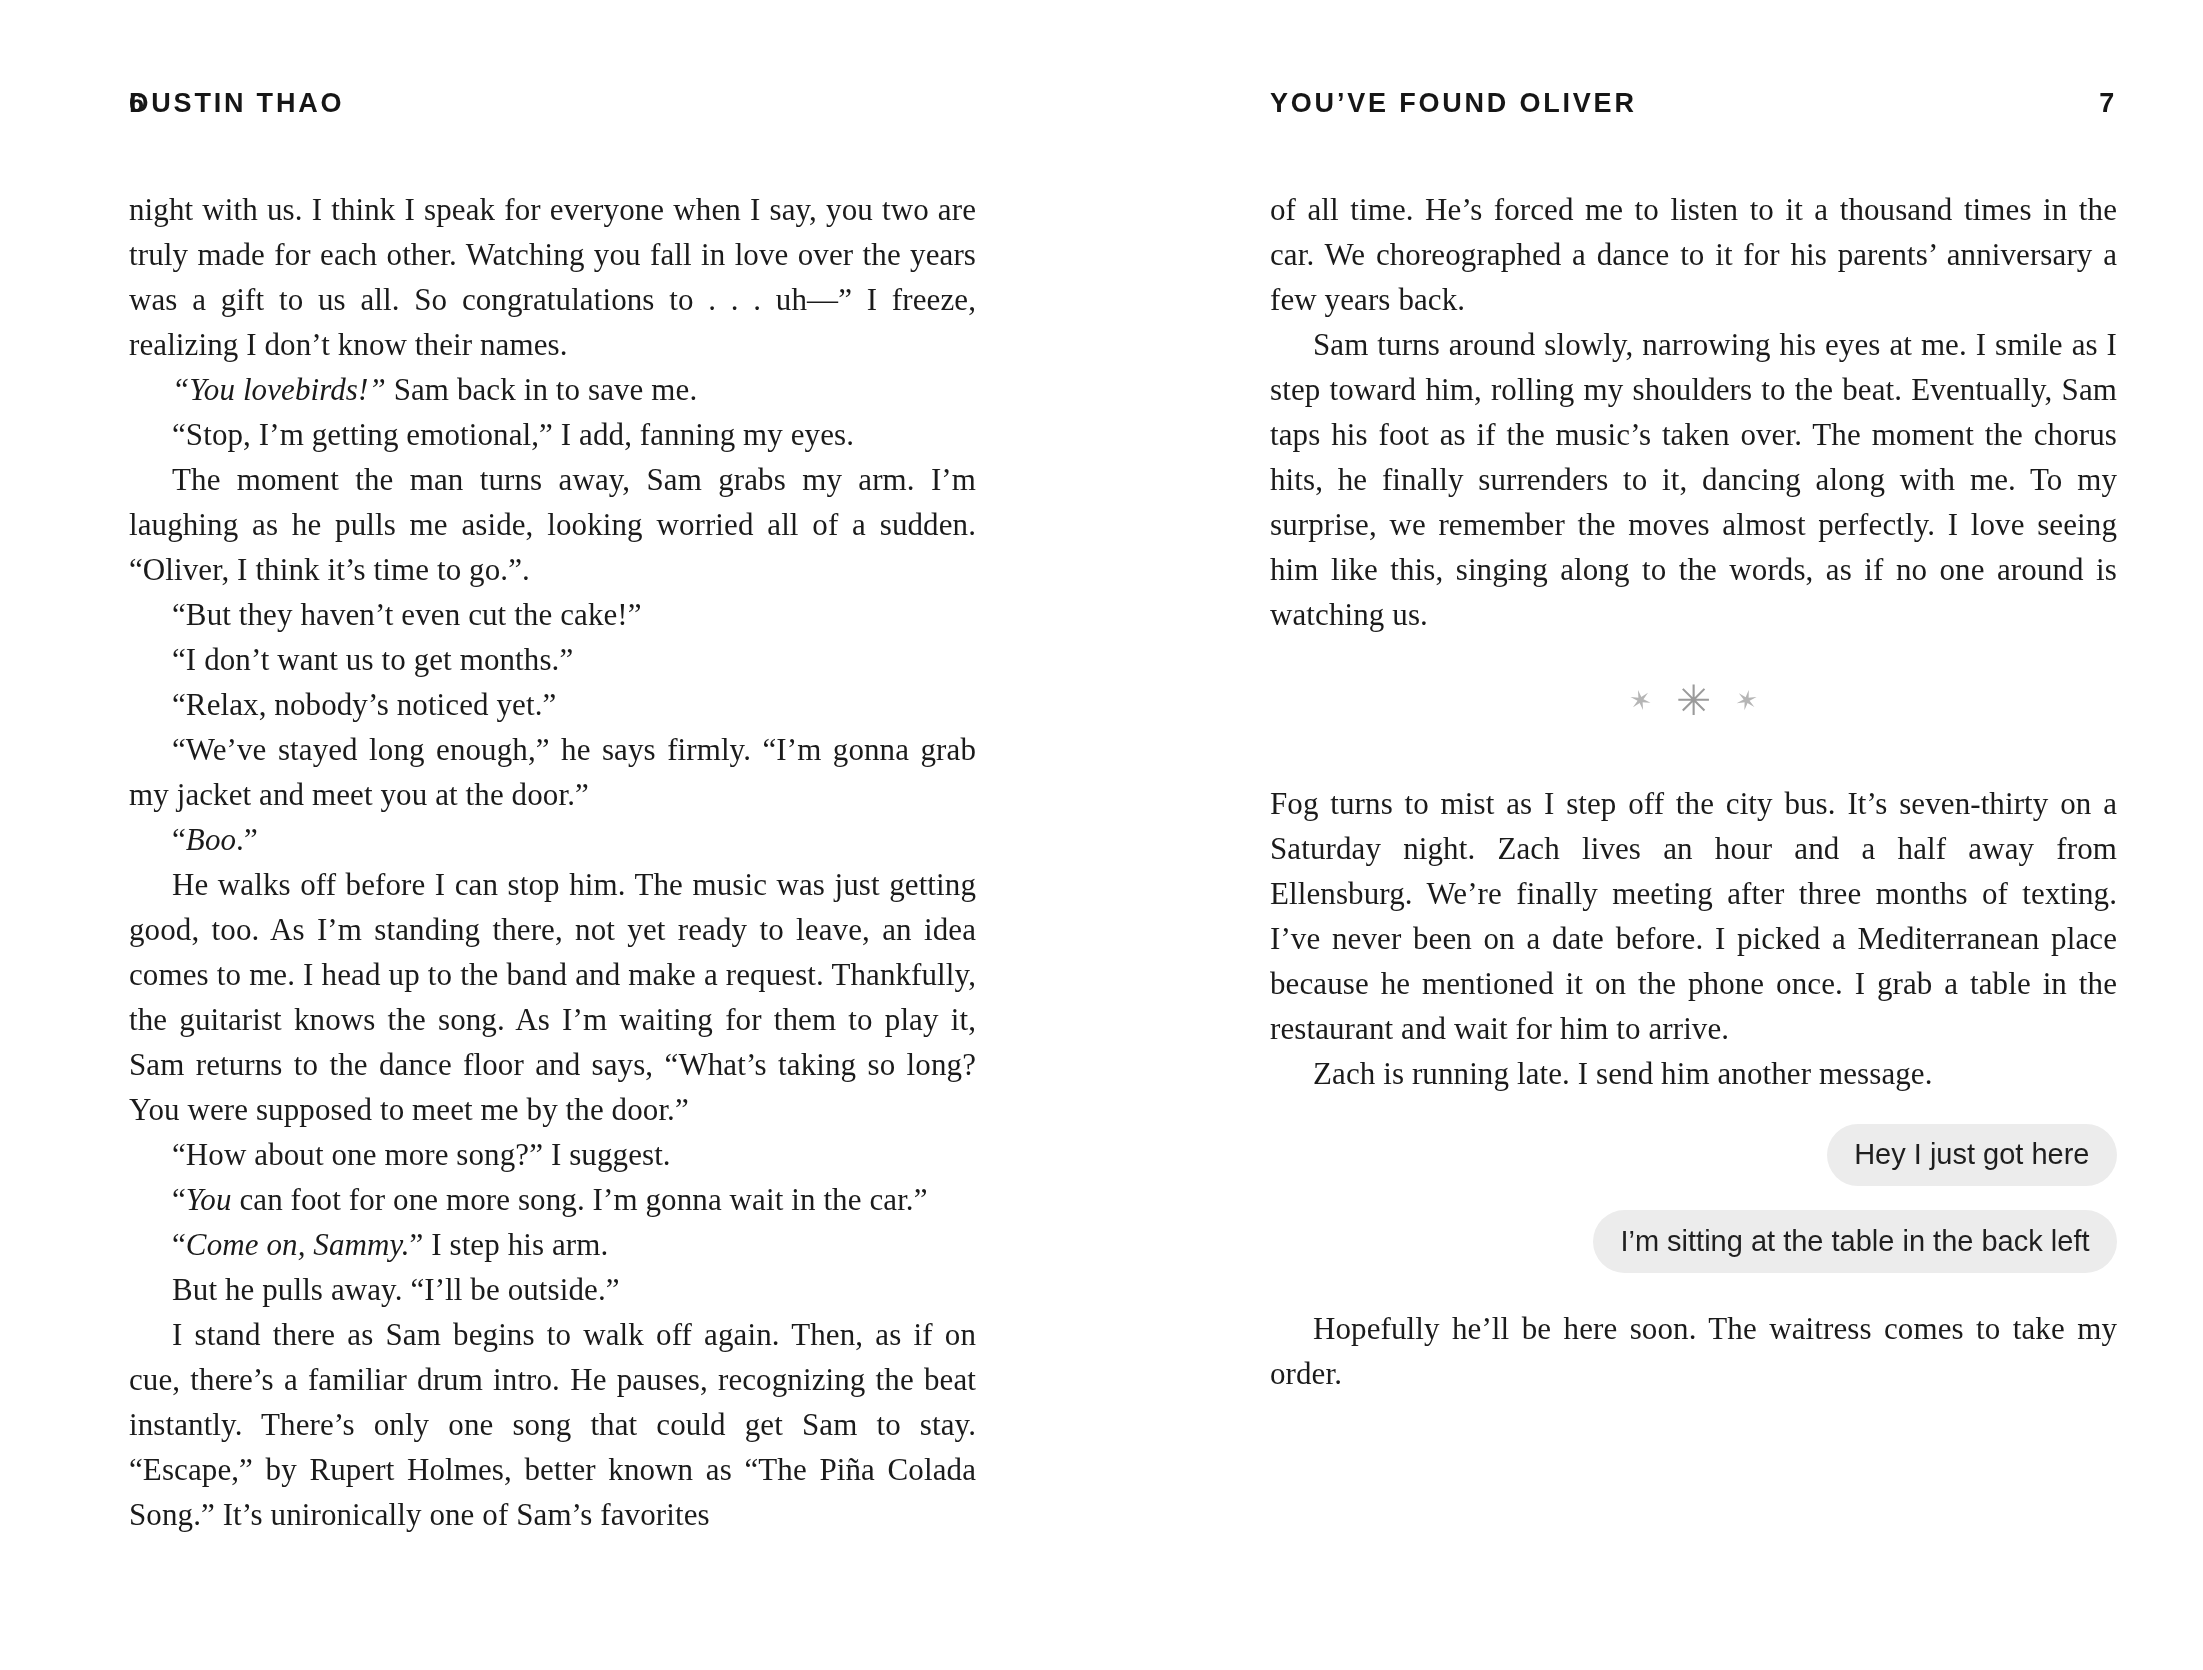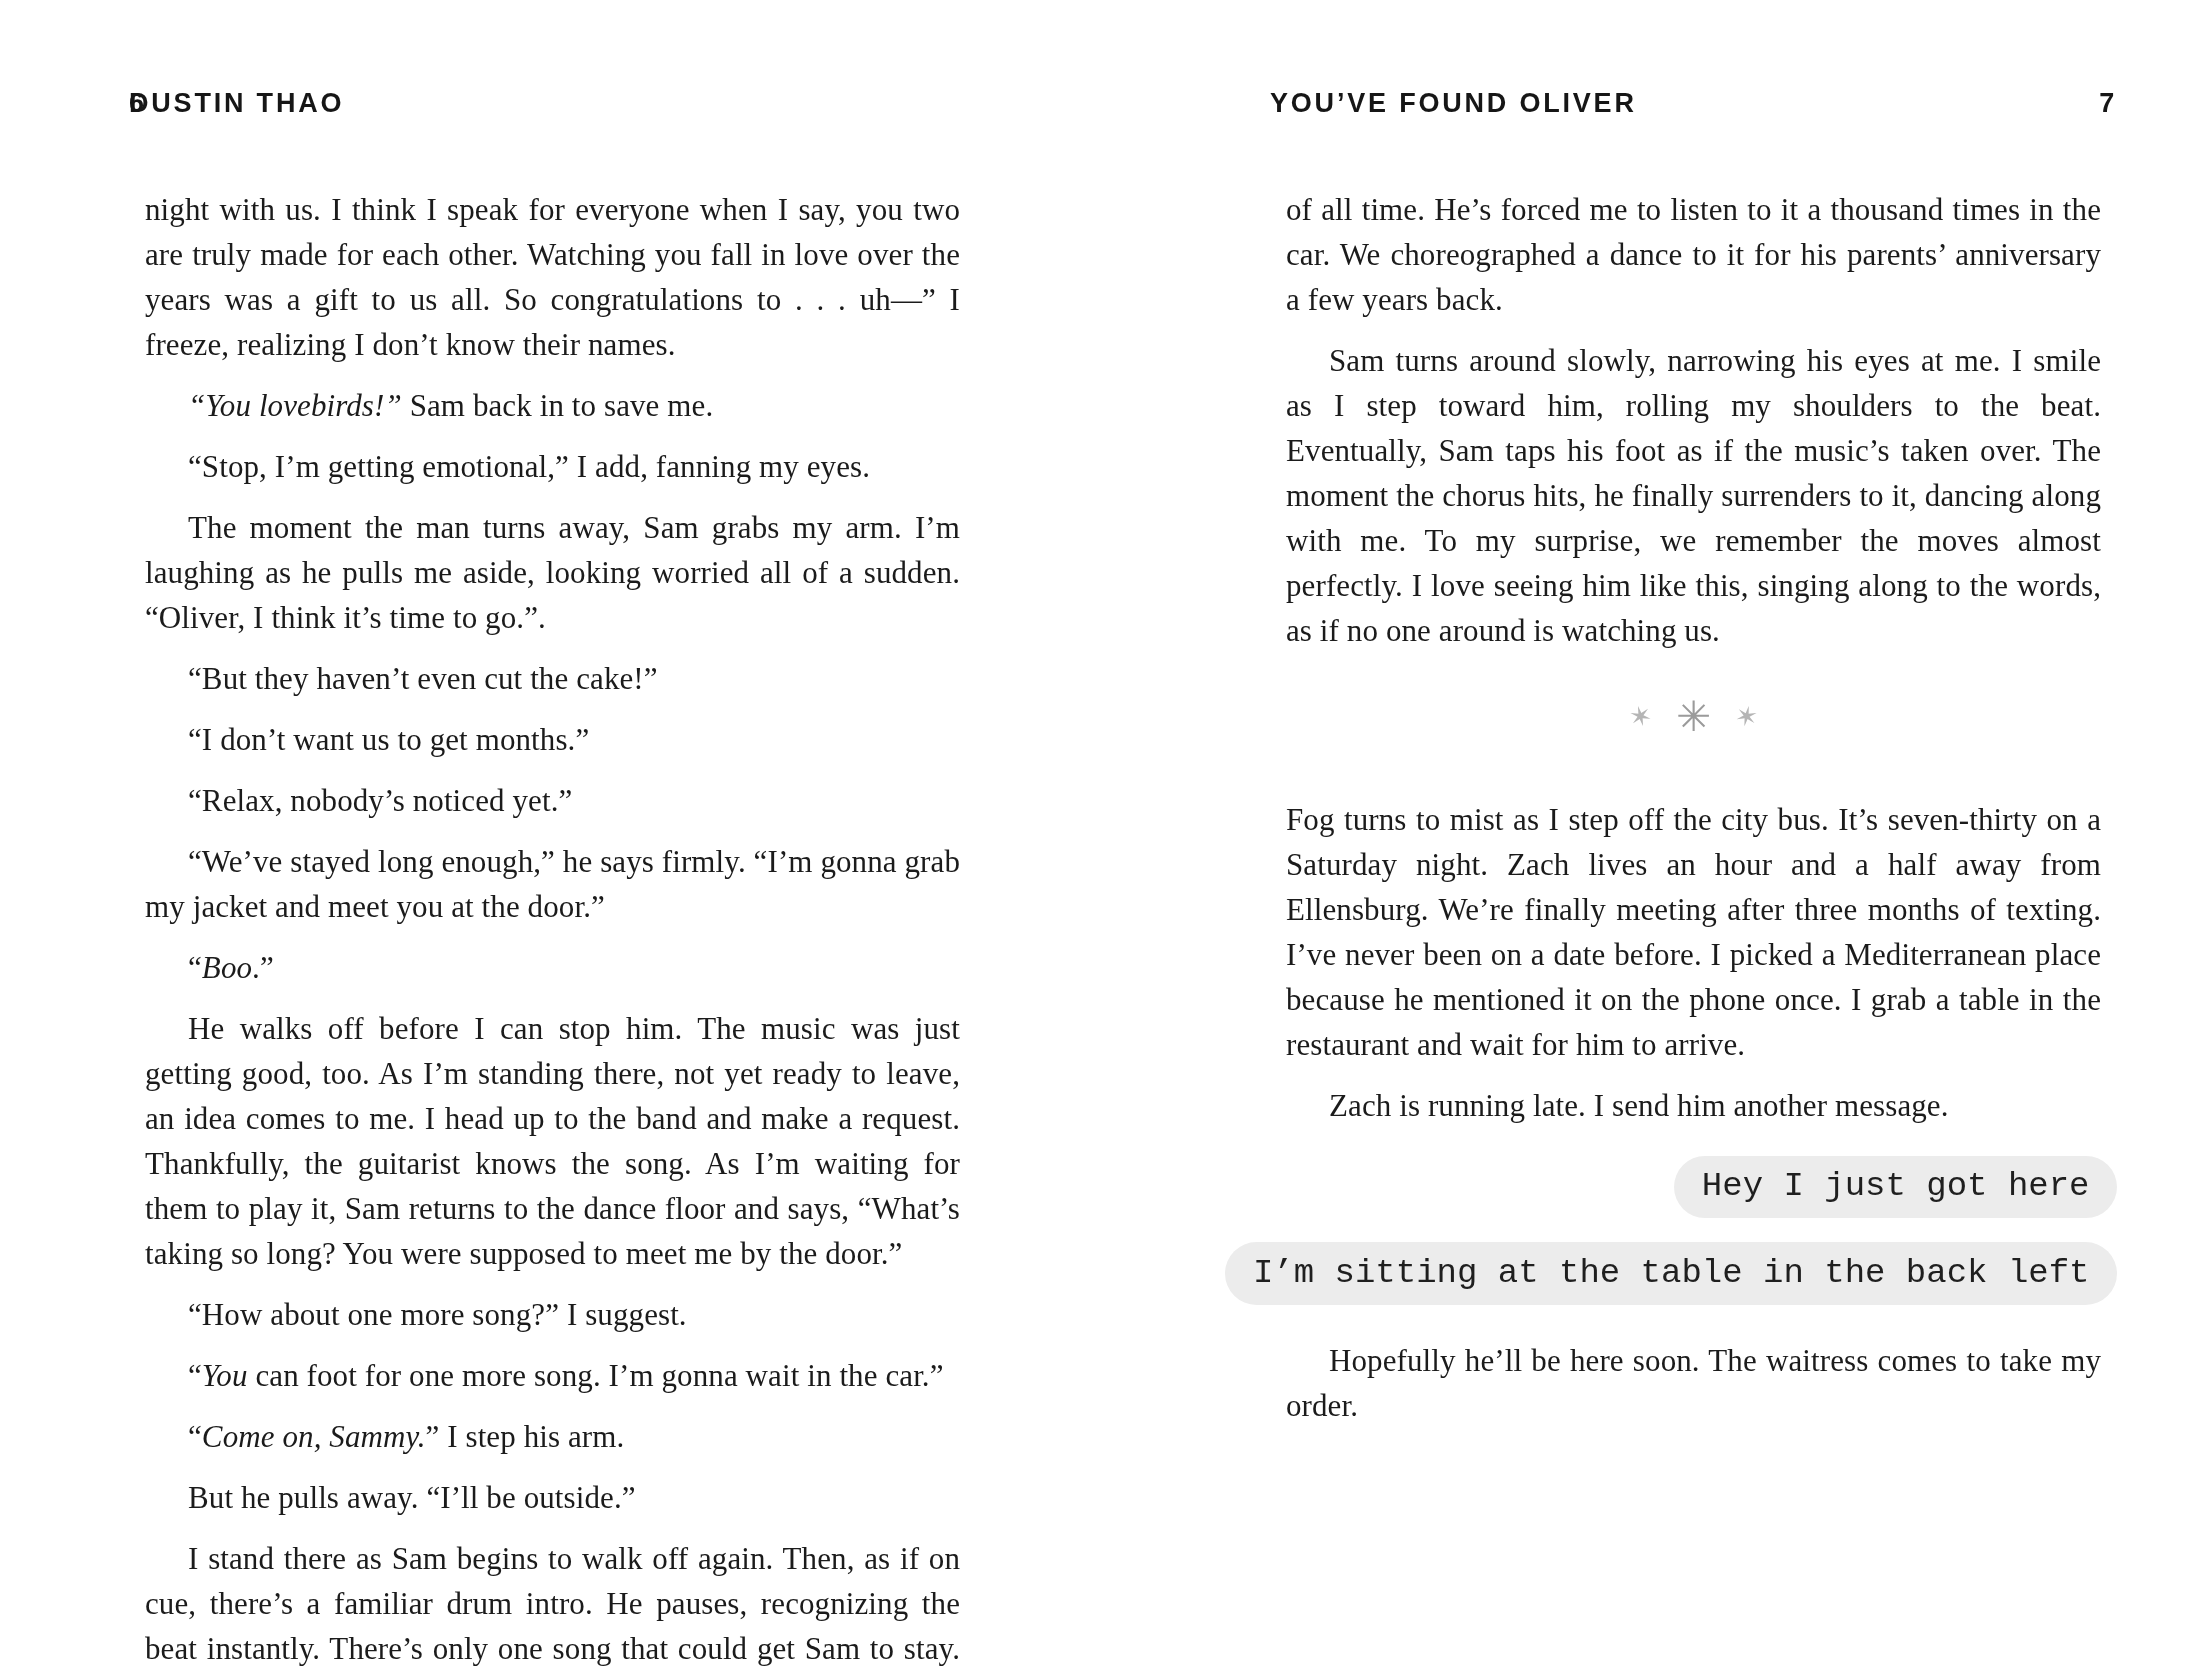--- a/index.html
+++ b/index.html
@@ -34,21 +34,21 @@
     position: absolute;
     left: 0; right: 18px;
     text-align: left;
     top: 0;
     white-space: nowrap;
   }
 
   .page-body { margin-top: 62px; }
 
   .para {
-    margin: 16px;
+    margin: 0;
     font-size: 31px;
     line-height: 45px;
     text-align: justify;
     letter-spacing: 0.1px;
   }
   .para.indent { text-indent: 43px; }
   .para em { }
 
   .scene-break {
     text-align: center;
@@ -71,22 +71,22 @@
     display: flex;
     flex-direction: column;
     align-items: flex-end;
     gap: 24px;
     margin-top: 27.5px;
     margin-bottom: 33px;
   }
   .bubble {
     background: var(--bubble-bg, #ececec);
     color: #1f1f1f;
-    font-family: Liberation Mono, monospace;
-    font-size: 34px;
+    font-family: Liberation Sans, sans-serif;
+    font-size: 29px;
     line-height: 35px;
     padding: 13.8px 27.5px;
     border-radius: 33px;
     white-space: nowrap;
   }
 </style>
 </head>
 <body>
 
 <div class="spread">

